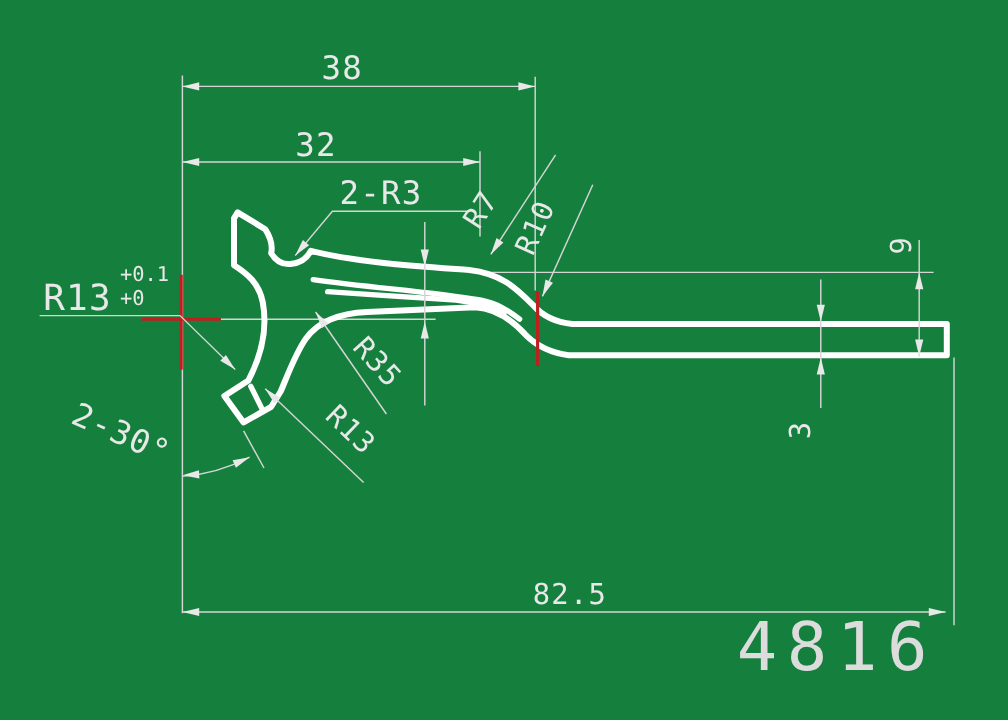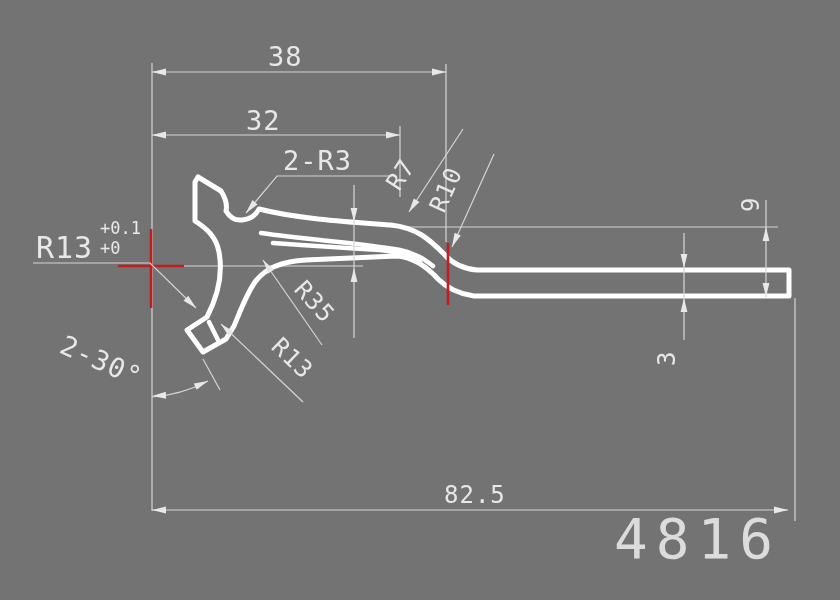--- a/index.html
+++ b/index.html
@@ -1,18 +1,18 @@
 <!DOCTYPE html>
 <html><head>
 <meta charset="utf-8">
 <style>
   html,body{margin:0;padding:0;background:#14161c;}
   .canvas-wrap{
     width:840px;height:600px;
-    background:#737373;
+    background:#15803d;
     position:relative;
     overflow:hidden;
     font-family:"DejaVu Sans Mono", monospace;
   }
   svg{display:block}
   svg text{
     fill:#e8e8e8;
     font-family:"DejaVu Sans Mono", monospace;
     letter-spacing:1px;
   }

